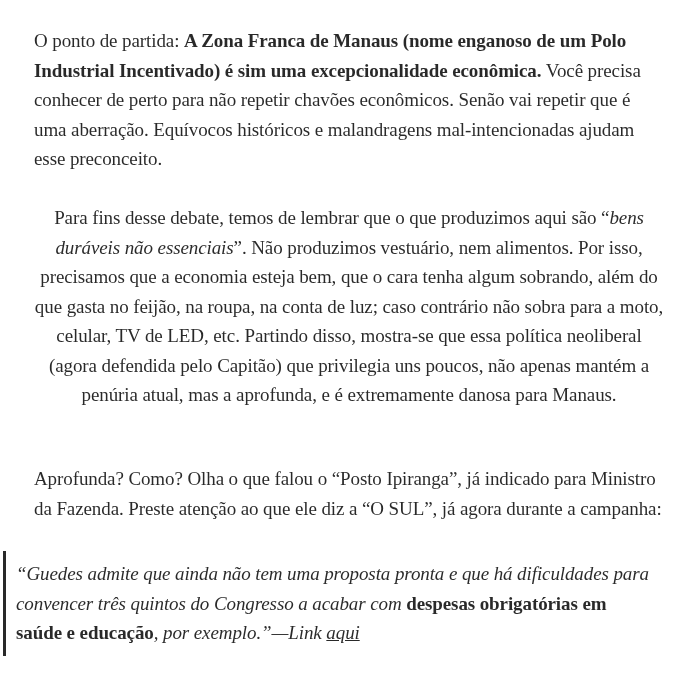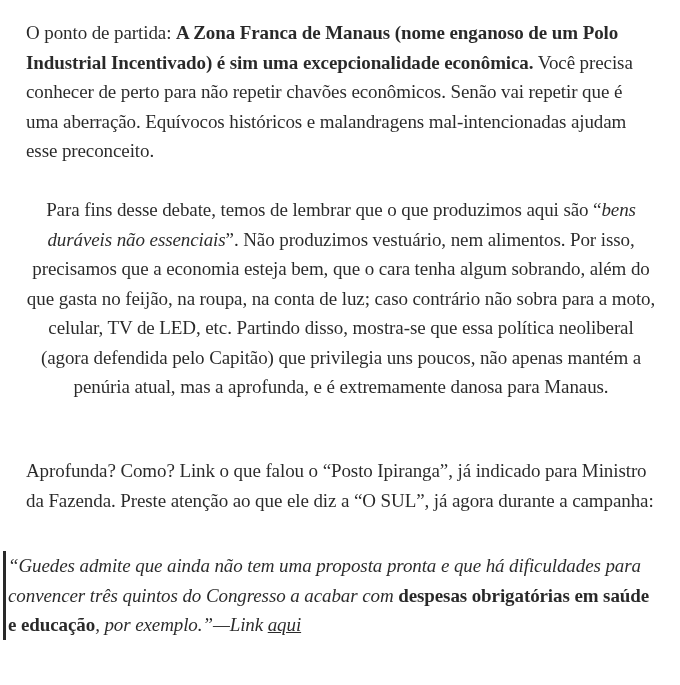--- a/index.html
+++ b/index.html
@@ -3,21 +3,21 @@
   <meta charset="utf-8">
   <style>
     html, body { margin: 0; padding: 0; background: #ffffff; }
     body {
       width: 680px; height: 685px; overflow: hidden;
       font-family: "Liberation Serif", "DejaVu Serif", serif;
       color: rgba(0,0,0,0.84);
     }
     .article { position: relative; padding: 0 0 0 26px; width: 640px; }
     p {
-      margin: 0; font-size: 19px; line-height: 29.5px; letter-spacing: -0.1px;
+      margin: 8px; font-size: 19px; line-height: 29.5px; letter-spacing: -0.1px;
     }
     .p1 { position: absolute; top: 18px; left: 26px; width: 630px; }
     .p2 { position: absolute; top: 195px; left: 26px; width: 630px; text-align: center; }
     .p3 { position: absolute; top: 456px; left: 26px; width: 630px; }
     .quote {
       position: absolute; top: 551px; left: 3px; width: 650px;
       border-left: 3px solid rgba(0,0,0,0.84);
       padding-left: 2px;
       font-style: italic;
     }
@@ -28,18 +28,18 @@
     a { color: inherit; text-decoration: underline; }
   </style>
 </head>
 <body>
 
 <div class="article">
   <p class="p1"><span>O ponto de partida: </span><strong>A Zona Franca de Manaus (nome enganoso de um Polo Industrial Incentivado) é sim uma excepcionalidade econômica.</strong><span> Você precisa conhecer de perto para não repetir chavões econômicos. Senão vai repetir que é uma aberração. Equívocos históricos e malandragens mal-intencionadas ajudam esse preconceito.</span></p>
 
   <p class="p2"><span>Para fins desse debate, temos de lembrar que o que produzimos aqui são “</span><em>bens duráveis não essenciais</em><span>”. Não produzimos vestuário, nem alimentos. Por isso, precisamos que a economia esteja bem, que o cara tenha algum sobrando, além do que gasta no feijão, na roupa, na conta de luz; caso contrário não sobra para a moto, celular, TV de LED, etc. Partindo disso, mostra-se que essa política neoliberal (agora defendida pelo Capitão) que privilegia uns poucos, não apenas mantém a penúria atual, mas a aprofunda, e é extremamente danosa para Manaus.</span></p>
 
-  <p class="p3">Aprofunda? Como? Link o que falou o “Posto Ipiranga”, já indicado para Ministro da Fazenda. Preste atenção ao que ele diz a “O SUL”, já agora durante a campanha:</p>
+  <p class="p3">Aprofunda? Como? Olha o que falou o “Posto Ipiranga”, já indicado para Ministro da Fazenda. Preste atenção ao que ele diz a “O SUL”, já agora durante a campanha:</p>
 
   <blockquote class="quote" style="margin:0;">
     <p><span>“Guedes admite que ainda não tem uma proposta pronta e que há dificuldades para convencer três quintos do Congresso a acabar com </span><strong>despesas obrigatórias em saúde e educação</strong><span>, por exemplo.”—Link </span><a href="#">aqui</a></p>
   </blockquote>
 </div>
 
 </body></html>

